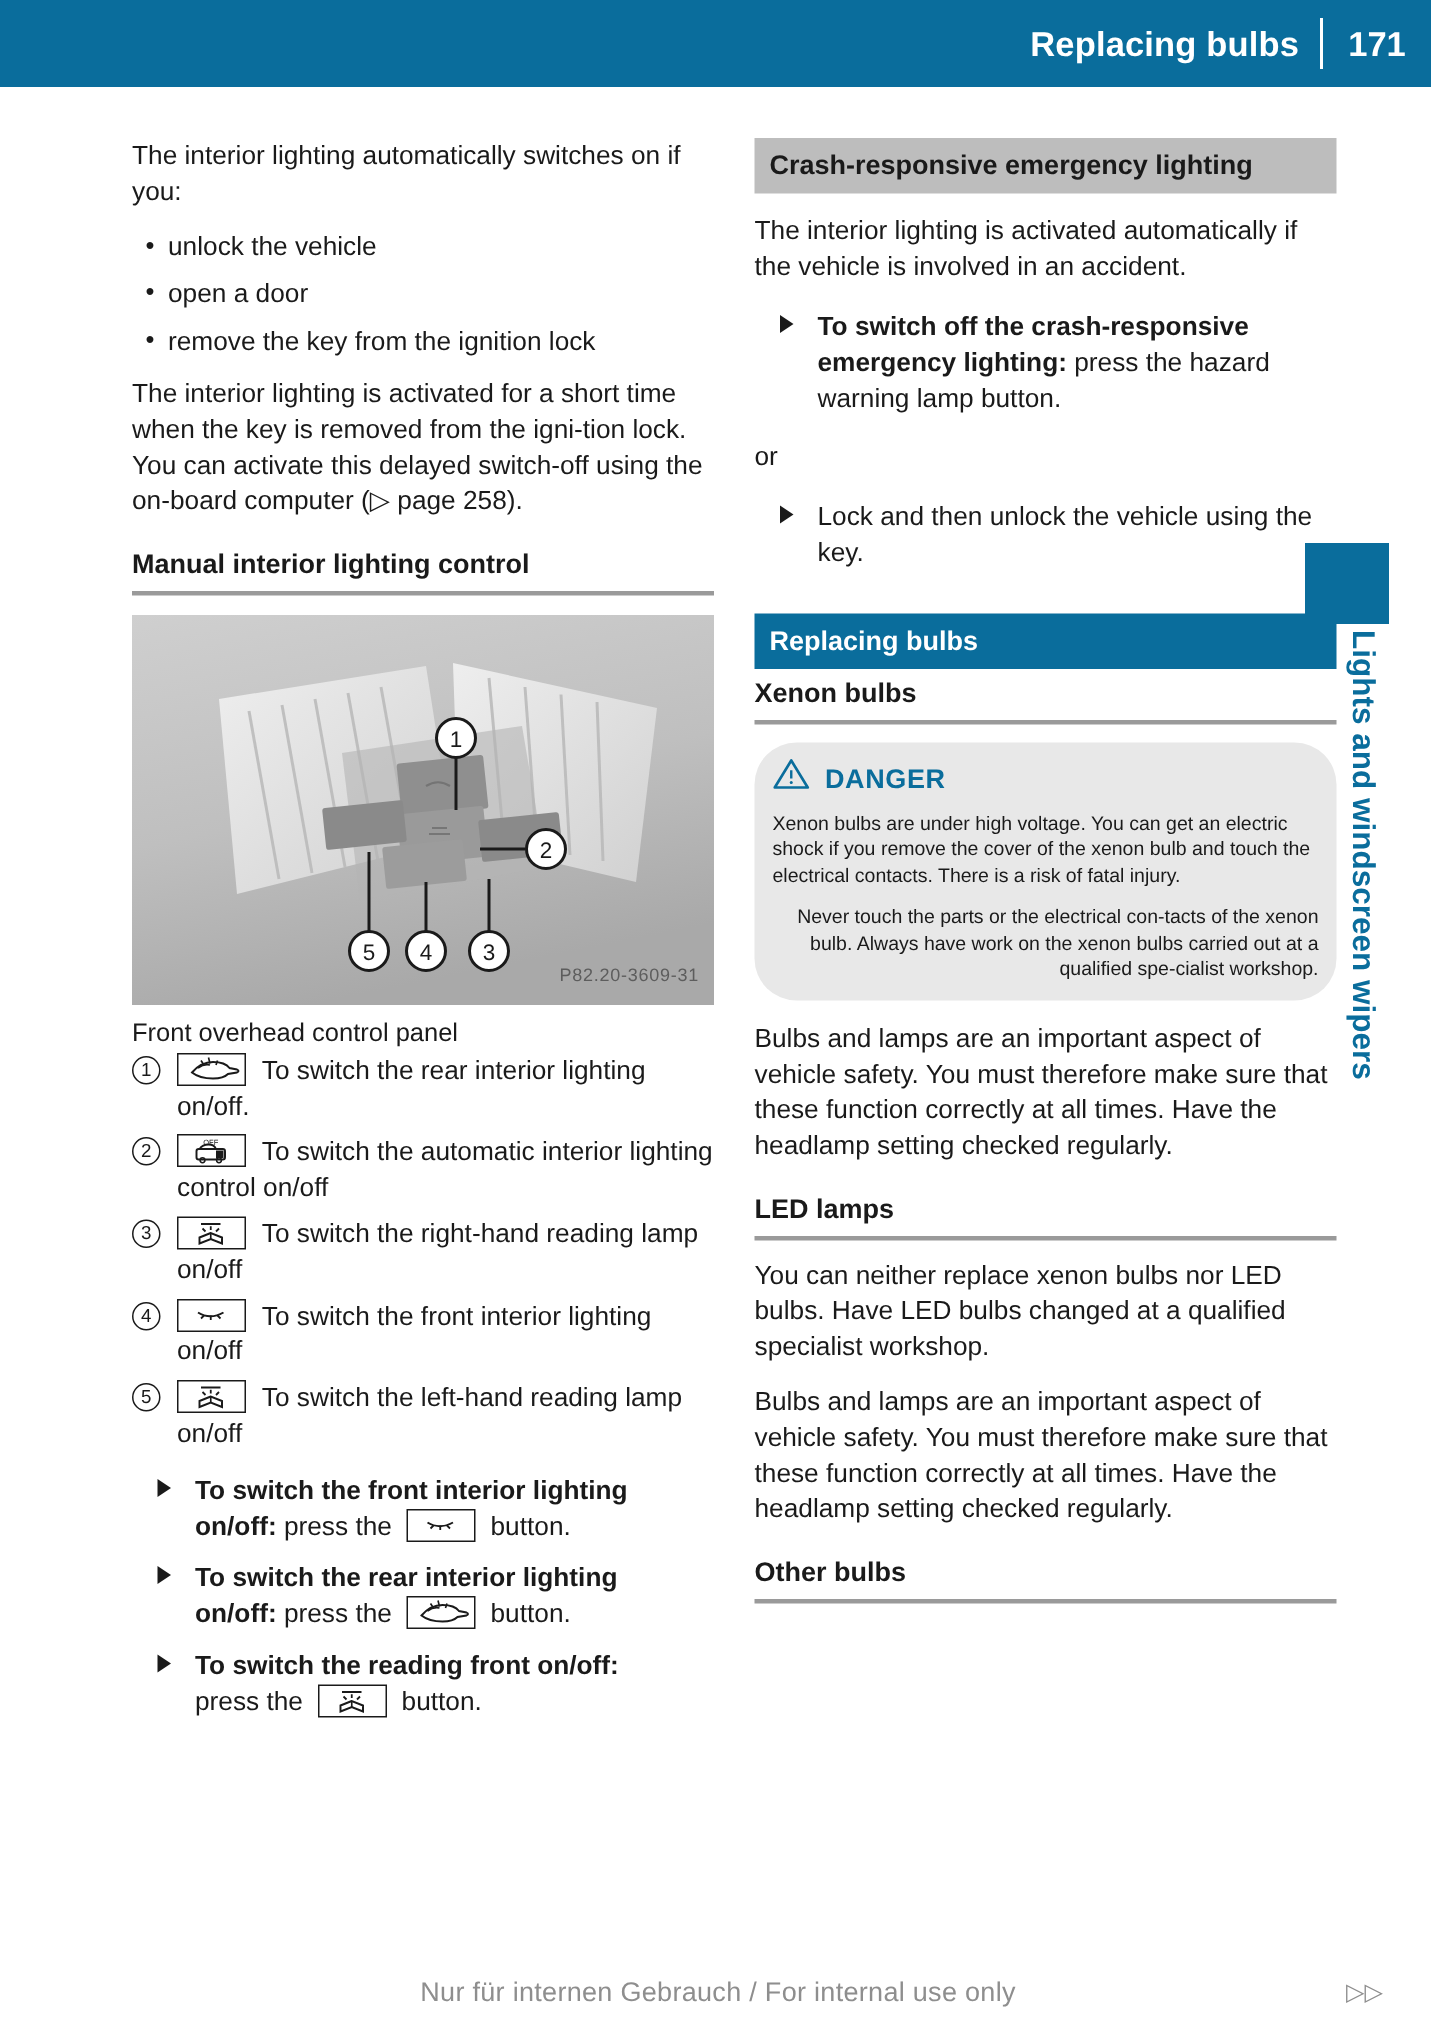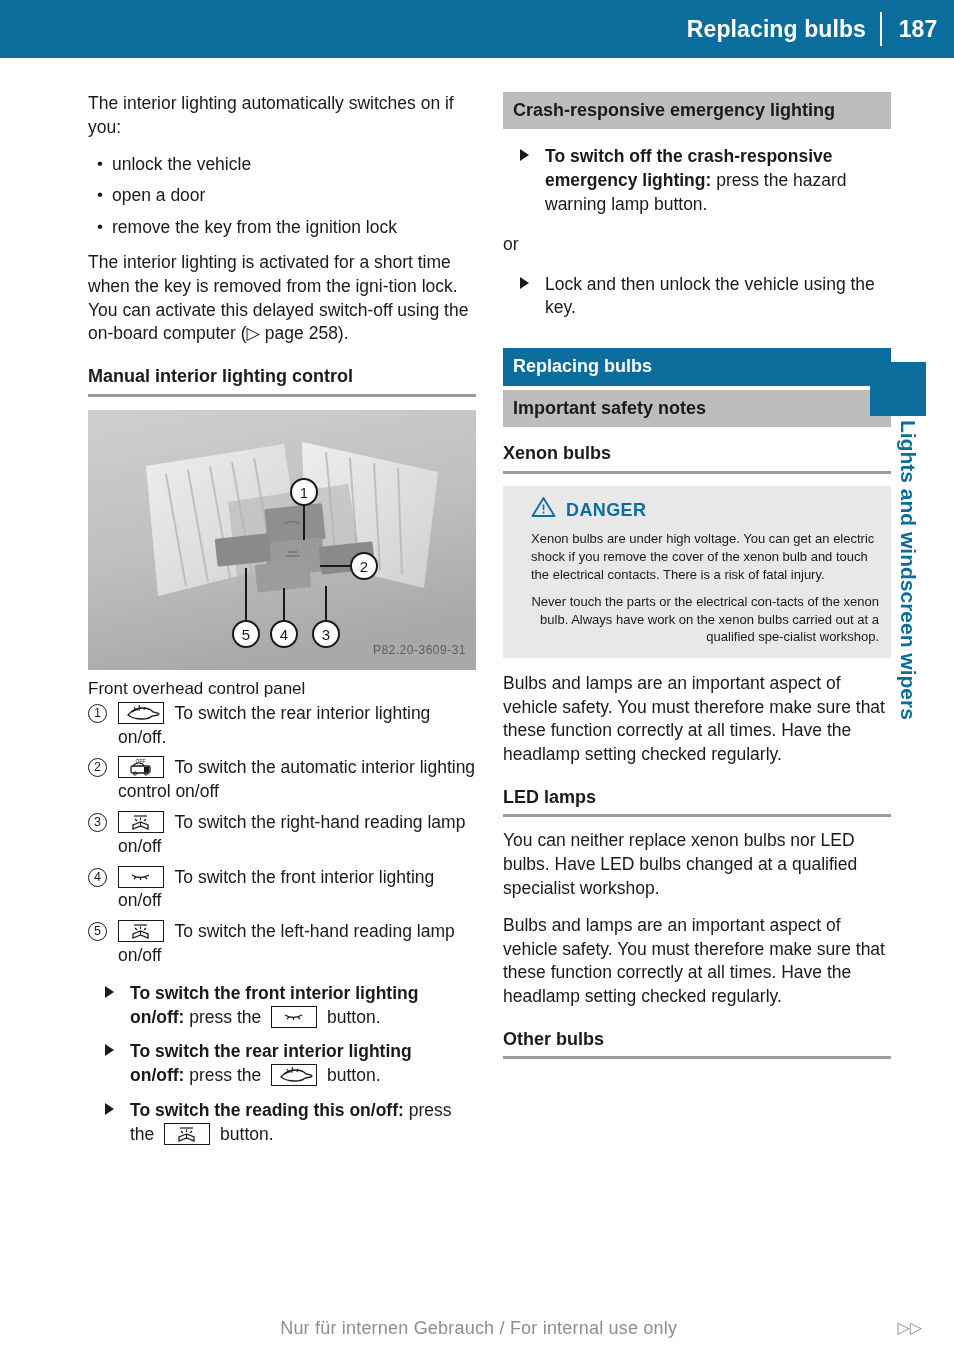--- a/index.html
+++ b/index.html
@@ -75,21 +75,21 @@
   .bar-blue {
     background: #0a6d9c; color: #fff; font-weight: bold; font-size: 18px;
     padding: 6px 10px 7px 10px; margin: 0 0 4px 0;
   }
   .bar-gray {
     background: #bdbdbd; color: #1a1a1a; font-weight: bold; font-size: 18px;
     padding: 6px 10px 7px 10px; margin: 0 0 14px 0;
   }
 
   
-  .notice { background: #e8e8e8; padding: 10px 12px 12px 28px; margin: 0 0 14px 0; }
+  .notice { background: #e8e8e8; padding: 10px 12px 12px 12px; margin: 0 0 14px 0; border-radius: 28px; }
   .notice-head { display: flex; align-items: center; gap: 10px; margin-bottom: 6px; }
   .tri { flex: 0 0 auto; }
   .notice-label { color: #0a6d9c; font-weight: bold; font-size: 18px; letter-spacing: .4px; }
   .notice p { margin: 0 0 10px 0; font-size: 13px; line-height: 1.35; }
   .notice p:last-child { margin-bottom: 0; text-align: right; }
 
   
   .figure { width: 388px; height: 260px; margin: 0 0 7px 0; position: relative; overflow: hidden; }
   .figcaption { font-size: 17px; margin: 0 0 2px 0; }
 
@@ -135,21 +135,21 @@
   .footer-arrows { color: #8e8e8e; font-size: 16px; padding-right: 32px; }
 </style>
 </head>
 <body>
 
 <div class="page">
 
   <div class="top-banner">
     <span class="banner-title">Replacing bulbs</span>
     <span class="banner-sep"></span>
-    <span class="banner-page">187</span>
+    <span class="banner-page">171</span>
   </div>
 
   <div class="col col-left">
 
     <p>The interior lighting automatically switches on if you:</p>
 
     <ul class="bullets">
       <li>unlock the vehicle</li>
       <li>open a door</li>
       <li>remove the key from the ignition lock</li>
@@ -317,55 +317,55 @@
           <svg width="43" height="19" viewBox="0 0 43 19">
             <path d="M9 12 q6 -7 14 -7 q8 0 11 4 l5 1 q2 1 0 2 l-6 1 q-3 3 -10 3 q-9 0 -14 -4 z" fill="none" stroke="#1a1a1a" stroke-width="1.3"></path>
             <path d="M13 9 q4 -3 8 -2" fill="none" stroke="#1a1a1a" stroke-width="1.1"></path>
             <path d="M17 7 l-2 -3 M21 6 l-1 -4 M25 7 l1 -3" stroke="#1a1a1a" stroke-width="1.1" fill="none"></path>
           </svg>
         </span><span> button.</span>
       </li>
 
       <li class="step">
         <span class="arrow"></span>
-        <b>To switch the reading this on/off:</b><span> press the </span><span class="btn-ico inline">
+        <b>To switch the reading front on/off:</b><span> press the </span><span class="btn-ico inline">
           <svg width="43" height="19" viewBox="0 0 43 19">
             <path d="M21.5 10 L14 13 L14 17 L21.5 14 L29 17 L29 13 Z" fill="none" stroke="#1a1a1a" stroke-width="1.3"></path>
             <path d="M21.5 10 L21.5 14" stroke="#1a1a1a" stroke-width="1.1"></path>
             <path d="M16 7 l2 2 M21.5 5.5 l0 2.5 M27 7 l-2 2" stroke="#1a1a1a" stroke-width="1.2" fill="none"></path>
             <path d="M15 4 h13" stroke="#1a1a1a" stroke-width="1.2"></path>
           </svg>
         </span><span> button.</span>
       </li>
     </ul>
   </div>
 
   <div class="col col-right">
 
     <div class="bar-gray" style="margin-bottom:13px">Crash-responsive emergency lighting</div>
 
+    <p>The interior lighting is activated automatically if the vehicle is involved in an accident.</p>
 
     <ul class="steps">
       <li class="step">
         <span class="arrow"></span>
         <b>To switch off the crash-responsive emergency lighting:</b><span> press the hazard warning lamp button.</span>
       </li>
     </ul>
 
     <p class="or-line">or</p>
 
     <ul class="steps" style="margin-bottom:28px">
       <li class="step">
         <span class="arrow"></span>
         <span>Lock and then unlock the vehicle using the key.</span>
       </li>
     </ul>
 
     <div class="bar-blue">Replacing bulbs</div>
-    <div class="bar-gray">Important safety notes</div>
 
     <h3 class="subhead" style="margin-top:0">Xenon bulbs</h3>
     <div class="rule" style="margin-bottom:12px"></div>
 
     <div class="notice">
       <div class="notice-head">
         <span class="tri">
           <svg width="25" height="22" viewBox="0 0 25 22">
             <path d="M12.5 2 L23.5 20 L1.5 20 Z" fill="none" stroke="#0a6d9c" stroke-width="1.8" stroke-linejoin="round"></path>
             <path d="M12.5 8.5 L12.5 14" stroke="#0a6d9c" stroke-width="1.6"></path>

